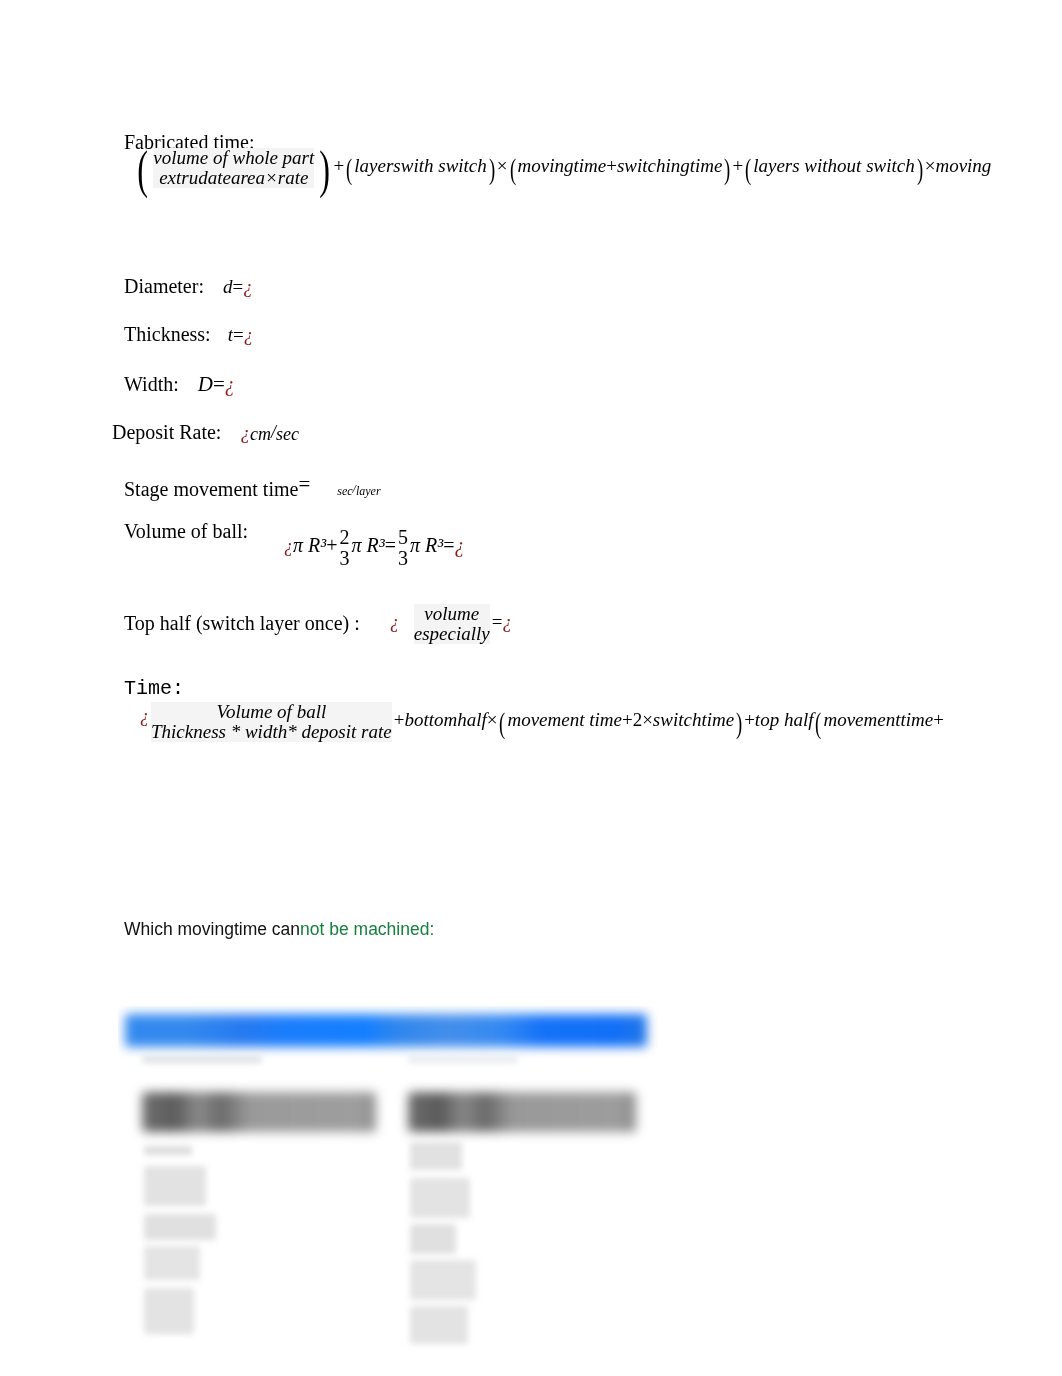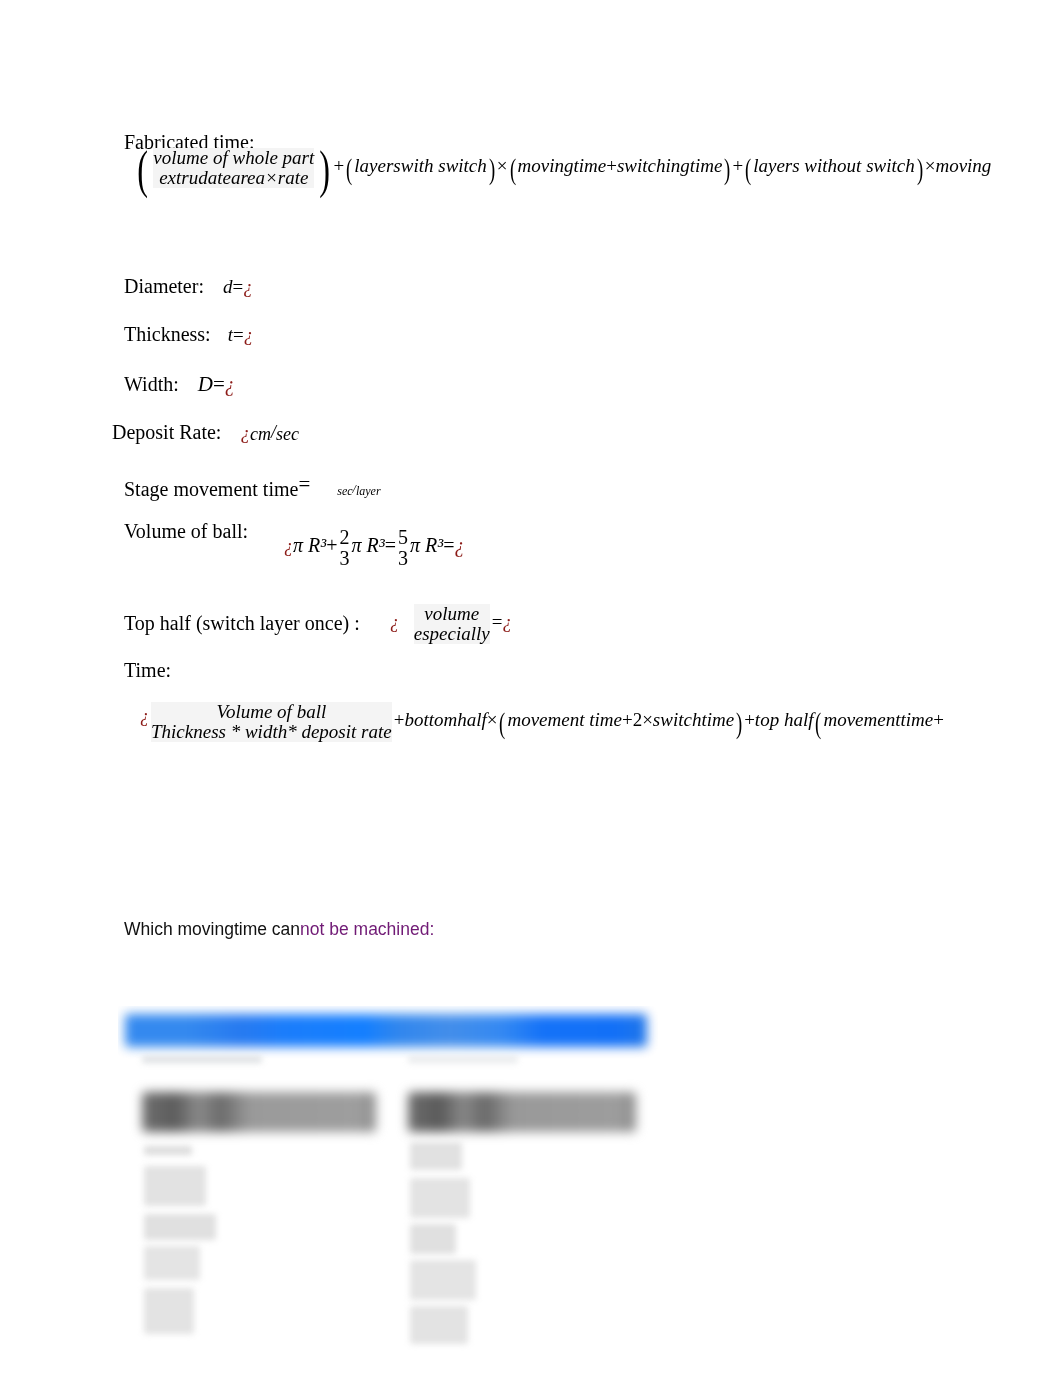--- a/index.html
+++ b/index.html
@@ -69,21 +69,21 @@
     font-size: 19px;
   }
 
   .bodytext {
     position: absolute;
     font-family: "Liberation Sans", sans-serif;
     font-size: 17.5px;
     white-space: nowrap;
     color: #111111;
   }
-  .accent { color: #701a75; text-align: center; }
+  .accent { color: #15803d; text-align: center; }
 
   
   .shot {
     position: absolute;
     left: 118px;
     top: 1006px;
     width: 540px;
     height: 364px;
     overflow: hidden;
     background: #ffffff;
@@ -172,21 +172,21 @@
   <div class="lbl-line" style="left:124px; top:612px;">Top half (switch layer once) :</div>
 
   <div class="formula-row" style="left:390px; top:604px; font-size:19px;">
     <span class="qm" style="font-size:18px">¿</span>
     <span style="display:inline-block;width:8px"></span><span class="frac hl">
       <span class="mathit">volume</span>
       <span class="mathit">especially</span>
     </span><span class="op">=</span><span class="qm">¿</span>
   </div>
 
-  <div class="lbl-line" style="left:124px; top:659px;">Time:</div>
+  <div class="lbl-line" style="left:124px; top:677px;font-family:Liberation Mono, monospace;">Time:</div>
 
   <div class="formula-row" style="left:140px; top:702px; font-size:19px;">
     <span class="qm" style="font-size:18px; vertical-align:top; position:relative; top:4px;">¿</span><span class="frac hl">
       <span class="mathit">Volume of ball</span>
       <span class="mathit">Thickness * width* deposit rate</span>
     </span><span class="op">+</span><span class="mathit">bottomhalf</span><span class="op">×</span><span class="paren medium">(</span><span class="mathit">movement time</span><span class="op">+</span><span class="mathup">2</span><span class="op">×</span><span class="mathit">switchtime</span><span class="paren medium">)</span><span class="op">+</span><span class="mathit">top half</span><span class="paren medium">(</span><span class="mathit">movementtime</span><span class="op">+</span>
   </div>
 
   <div class="bodytext" style="left:124px; top:919px;">
     <span>Which movingtime can</span><span class="accent">not be machined:</span>

